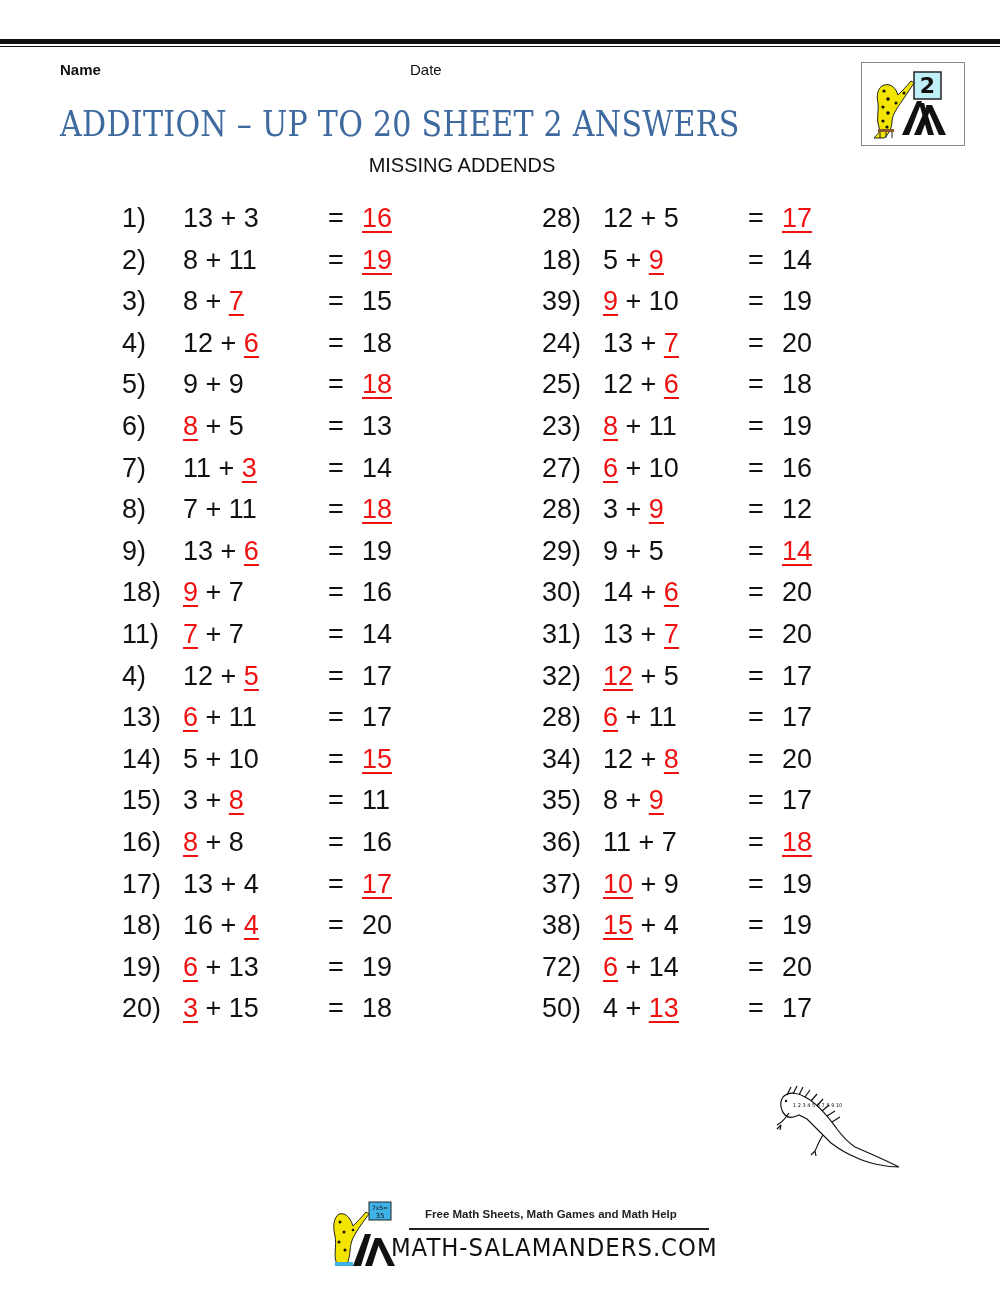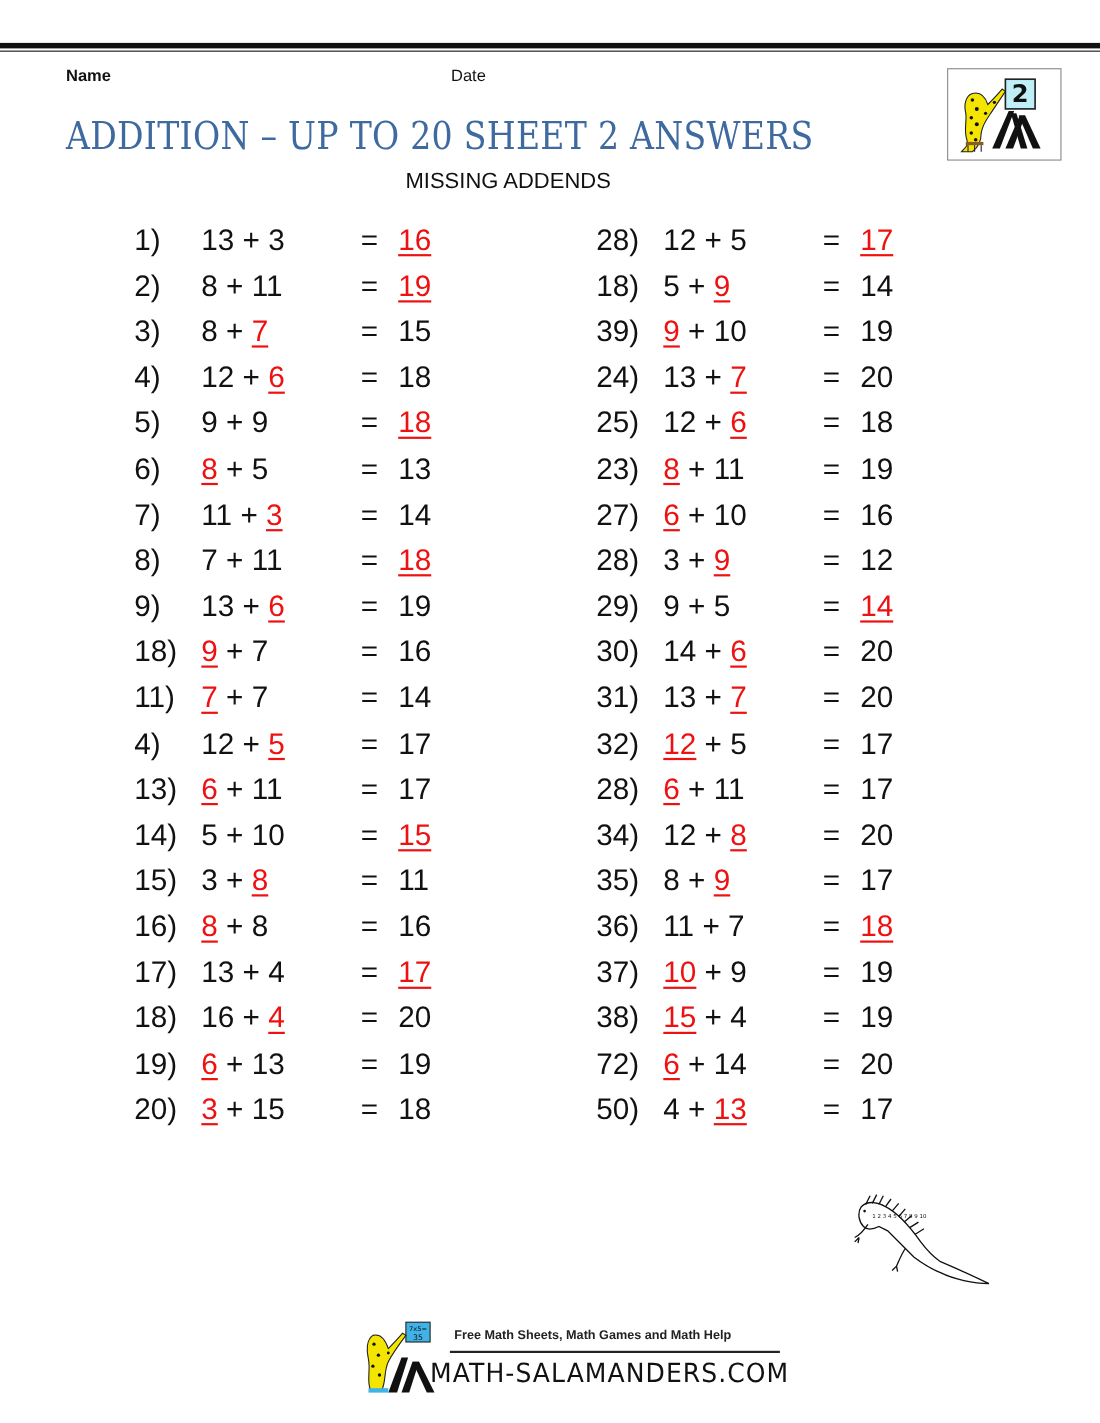--- a/index.html
+++ b/index.html
@@ -26,21 +26,21 @@
   .row { position: relative; height: 41.6px; font-size: 27px; line-height: 41.6px; white-space: nowrap; }
   .num { position: absolute; left: 0; }
   .expr { position: absolute; left: 61px; }
   .eq { position: absolute; left: 206px; }
   .res { position: absolute; left: 240px; }
   .ans { color: #ee1111; text-decoration: underline; text-decoration-thickness: 2px; text-underline-offset: 4px; }
 
   .salamander { position: absolute; left: 775px; top: 1085px; width: 130px; height: 85px; }
 
   .footer { position: absolute; left: 325px; top: 1200px; width: 390px; height: 70px; }
-  .footer-tagline { position: absolute; left: 88px; top: 8px; font-size: 11.5px; font-weight: bold; color: #222; white-space: nowrap; }
+  .footer-tagline { position: absolute; left: 100px; top: 8px; font-size: 11.5px; font-weight: bold; color: #222; white-space: nowrap; }
   .footer-line { position: absolute; left: 84px; top: 28px; width: 300px; height: 2px; background: #222; }
   .footer-site { position: absolute; left: 66px; top: 34px; font-size: 24px; letter-spacing: 1px; color: #111;
                  font-family: "DejaVu Sans", sans-serif; white-space: nowrap; transform: scaleX(0.95); transform-origin: left; }
 </style>
 </head>
 <body>
 
 <div class="rule-thick"></div>
 <div class="rule-thin"></div>
 

